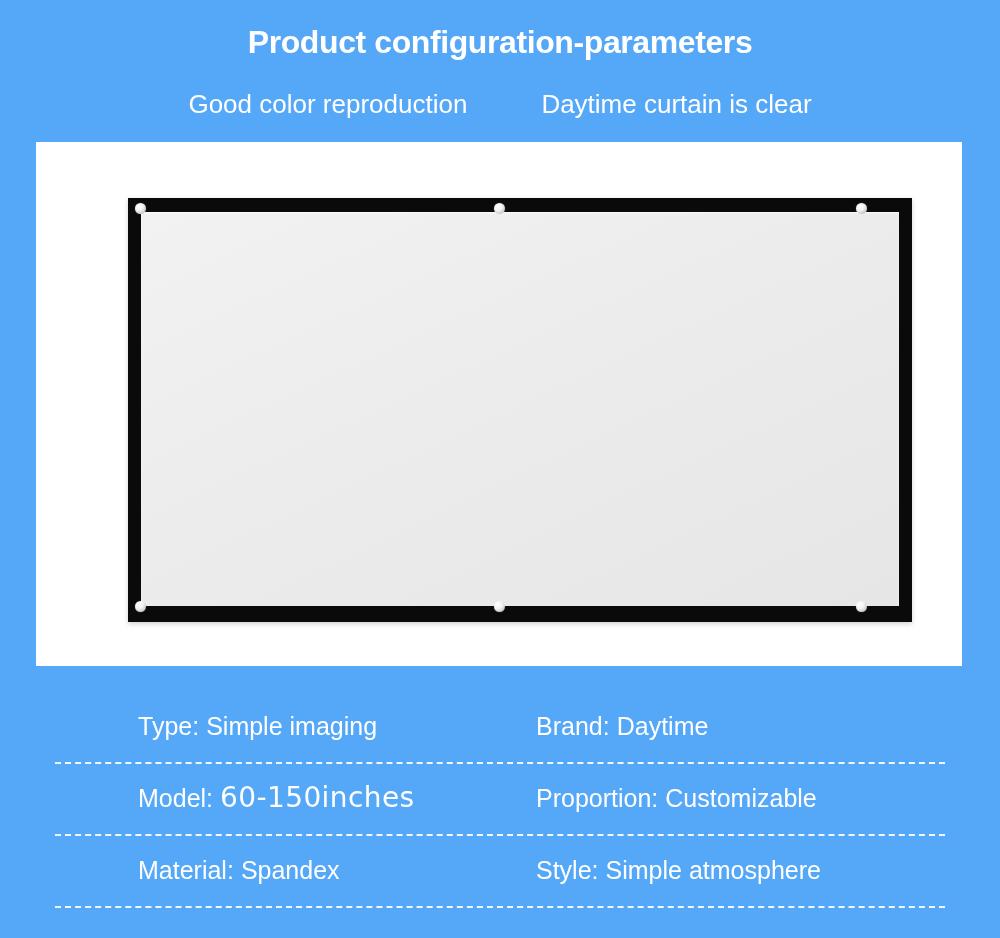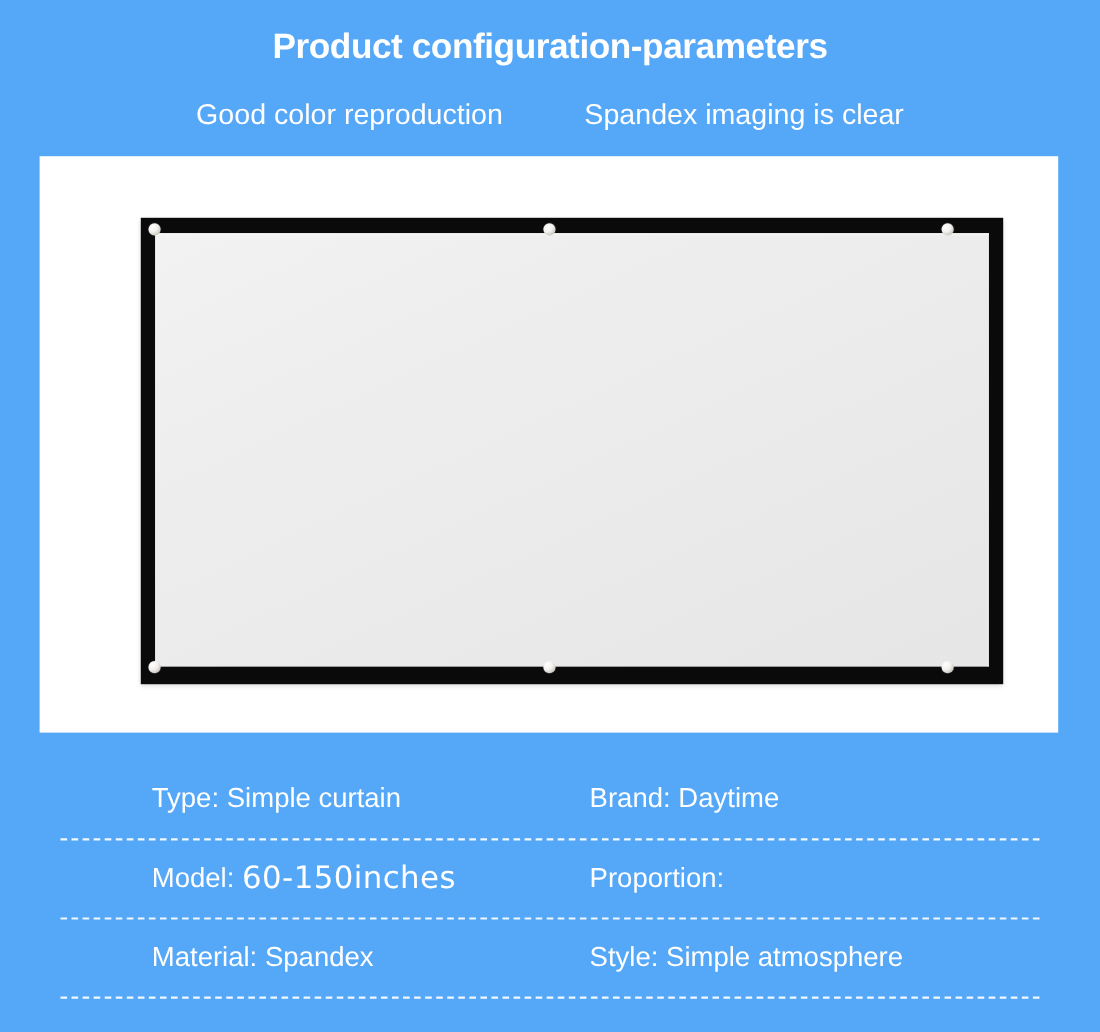--- a/index.html
+++ b/index.html
@@ -140,21 +140,21 @@
   .d2 { top: 144px; }
   .d3 { top: 216px; }
 </style>
 </head>
 <body>
 
 <div class="header">
   <div class="page-title">Product configuration-parameters</div>
   <div class="subtitle-row">
     <div class="subtitle">Good color reproduction</div>
-    <div class="subtitle">Spandex imaging is clear</div>
+    <div class="subtitle">Daytime curtain is clear</div>
   </div>
 </div>
 
 <div class="product-card">
   <div class="screen">
     <div class="screen-surface"></div>
     <span class="grommet g-tl"></span>
     <span class="grommet g-tc"></span>
     <span class="grommet g-tr"></span>
     <span class="grommet g-bl"></span>
@@ -162,37 +162,38 @@
     <span class="grommet g-br"></span>
   </div>
 </div>
 
 <div class="specs">
 
   <div class="spec-row">
     <div class="spec-cell left">
       <span>Type:</span>
       <span style="width:7px"></span>
-      <span>Simple curtain</span>
+      <span>Simple imaging</span>
     </div>
     <div class="spec-cell right">
       <span>Brand:</span>
       <span style="width:7px"></span>
       <span>Daytime</span>
     </div>
   </div>
 
   <div class="spec-row">
     <div class="spec-cell left">
       <span>Model:</span>
       <span class="spec-model-value">60-150inches</span>
     </div>
     <div class="spec-cell right">
       <span>Proportion:</span>
       <span style="width:7px"></span>
+      <span>Customizable</span>
     </div>
   </div>
 
   <div class="spec-row">
     <div class="spec-cell left">
       <span>Material:</span>
       <span style="width:7px"></span>
       <span>Spandex</span>
     </div>
     <div class="spec-cell right">

